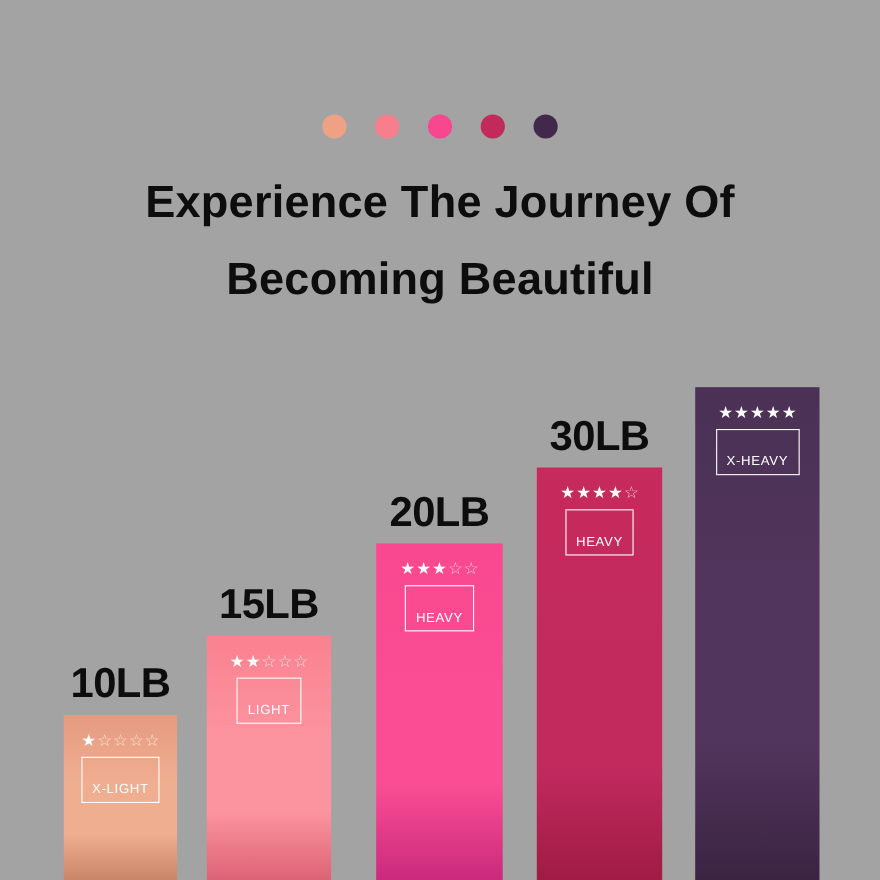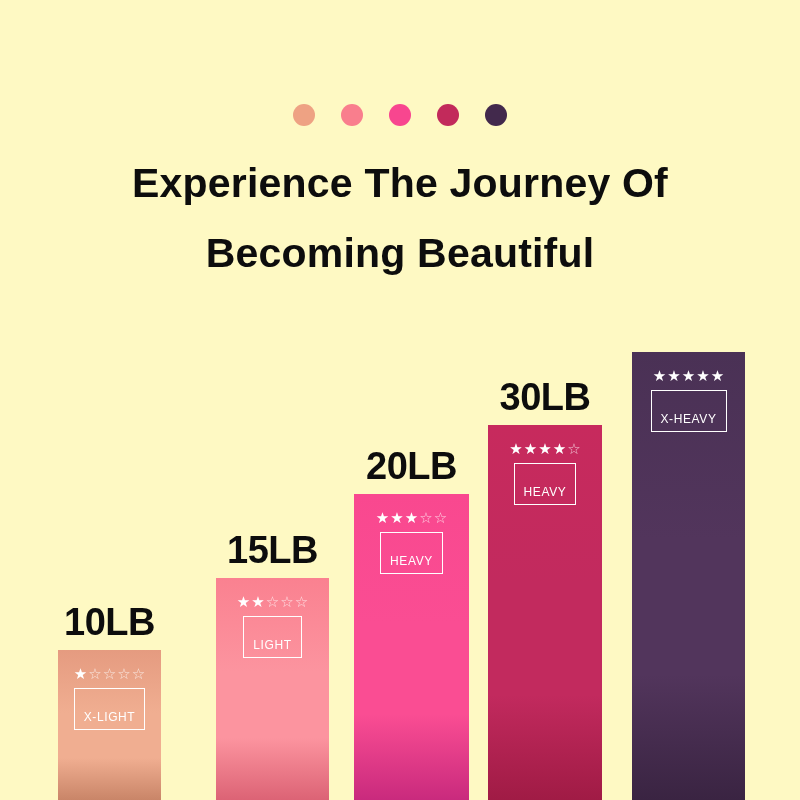--- a/index.html
+++ b/index.html
@@ -9,21 +9,21 @@
     height: 800px;
     overflow: hidden;
     background: #ffffff;
     font-family: "Liberation Sans", sans-serif;
   }
 
   #infographic {
     position: relative;
     width: 800px;
     height: 800px;
-    background: #fef9c3;
+    background: #a3a3a3;
   }
 
   
   .dot-row {
     position: absolute;
     top: 104px;
     left: 0;
     width: 800px;
     display: flex;
     justify-content: center;
@@ -145,36 +145,36 @@
               <span class="star-filled">★</span>
               <span class="star-empty">☆</span>
               <span class="star-empty">☆</span>
               <span class="star-empty">☆</span>
               <span class="star-empty">☆</span>
             </div>
             <div class="level-badge">X-LIGHT</div>
           </div>
         </div>
       </div>
-      <div class="bar-group" style="left: 216px; width: 113px; height: 278px;">
+      <div class="bar-group" style="left: 188px; width: 113px; height: 278px;">
         <div class="bar-label" style="bottom: 228px;">15LB</div>
         <div class="bar" style="height: 222px; background: linear-gradient(rgb(250, 129, 144) 0%, rgb(252, 148, 159) 42%, rgb(252, 148, 159) 72%, rgb(220, 99, 117) 100%);">
           <div class="bar-inner">
             <div class="stars">
               <span class="star-filled">★</span>
               <span class="star-filled">★</span>
               <span class="star-empty">☆</span>
               <span class="star-empty">☆</span>
               <span class="star-empty">☆</span>
             </div>
             <div class="level-badge">LIGHT</div>
           </div>
         </div>
       </div>
-      <div class="bar-group" style="left: 342px; width: 115px; height: 362px; margin-left: 12px;">
+      <div class="bar-group" style="left: 342px; width: 115px; height: 362px;">
         <div class="bar-label" style="bottom: 312px;">20LB</div>
         <div class="bar" style="height: 306px; background: linear-gradient(rgb(249, 72, 143) 0%, rgb(250, 77, 147) 42%, rgb(250, 77, 147) 72%, rgb(201, 42, 125) 100%);">
           <div class="bar-inner">
             <div class="stars">
               <span class="star-filled">★</span>
               <span class="star-filled">★</span>
               <span class="star-filled">★</span>
               <span class="star-empty">☆</span>
               <span class="star-empty">☆</span>
             </div>

